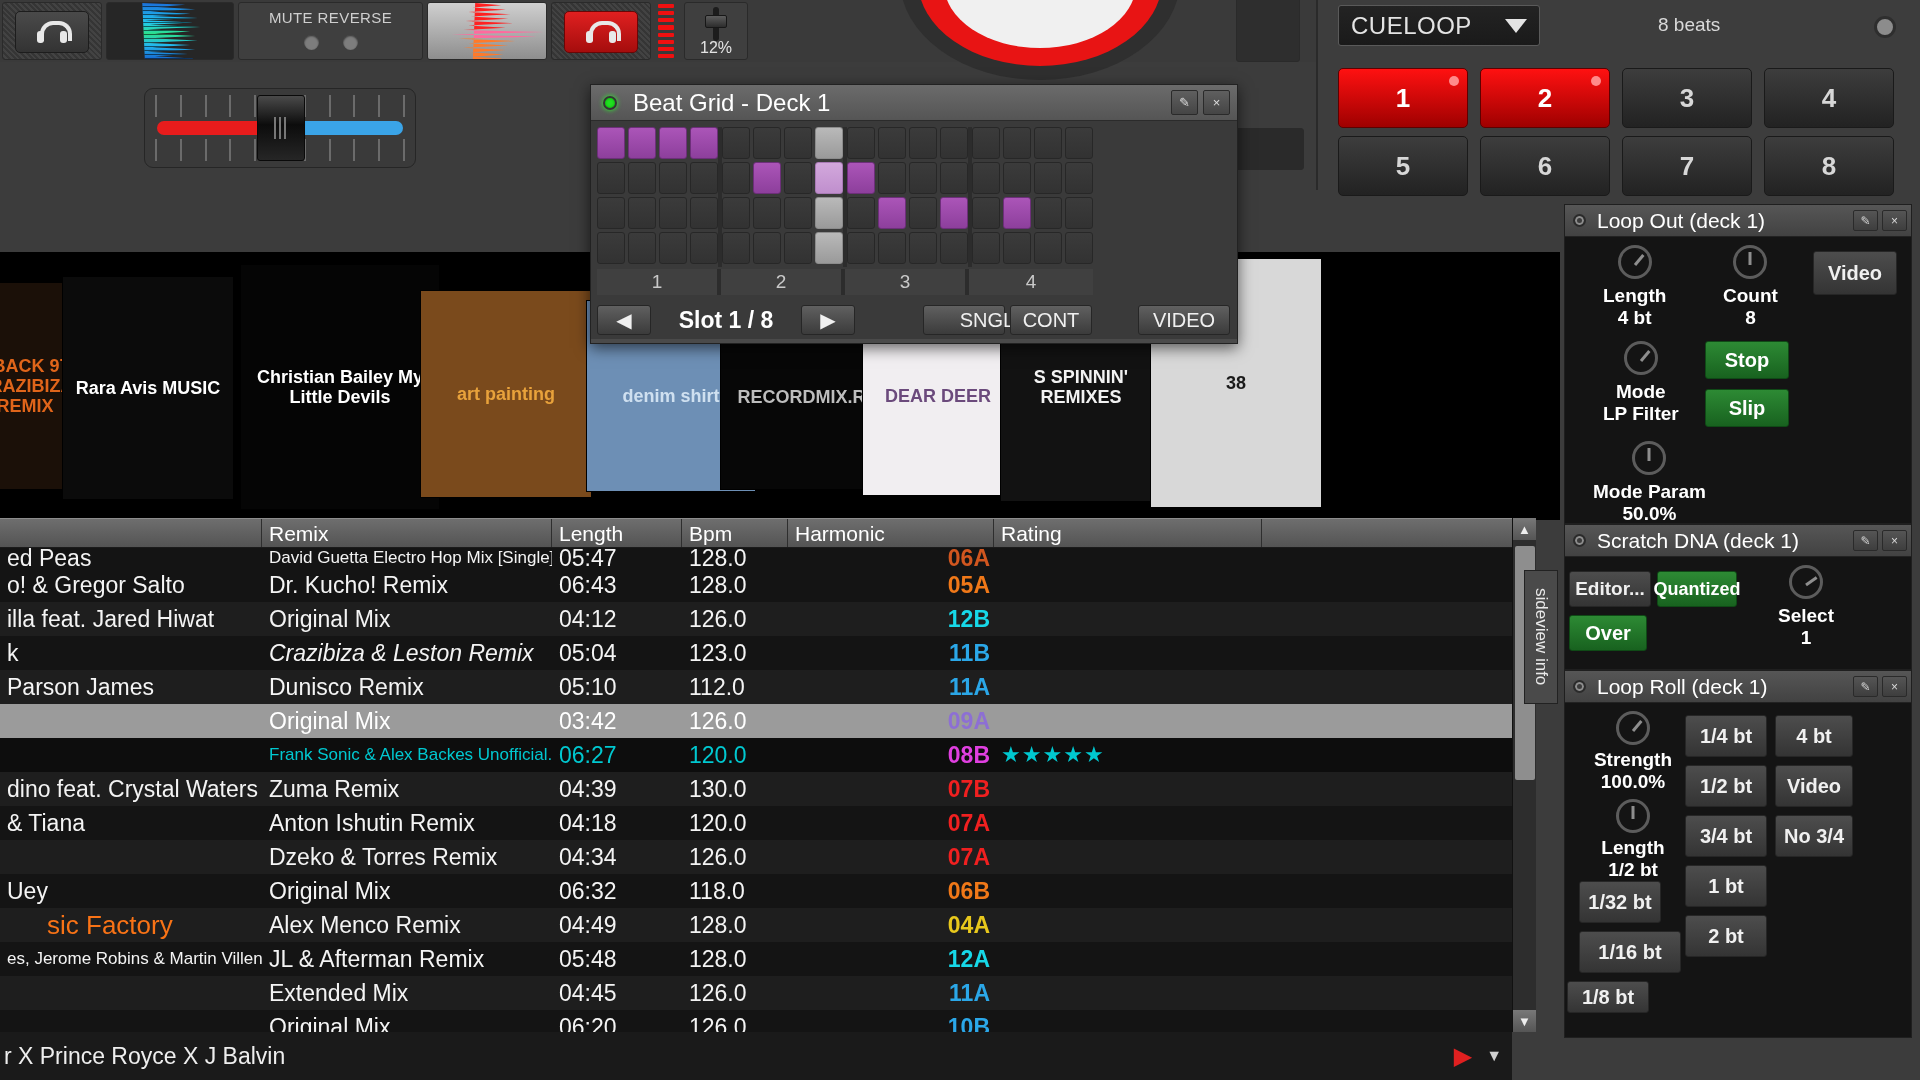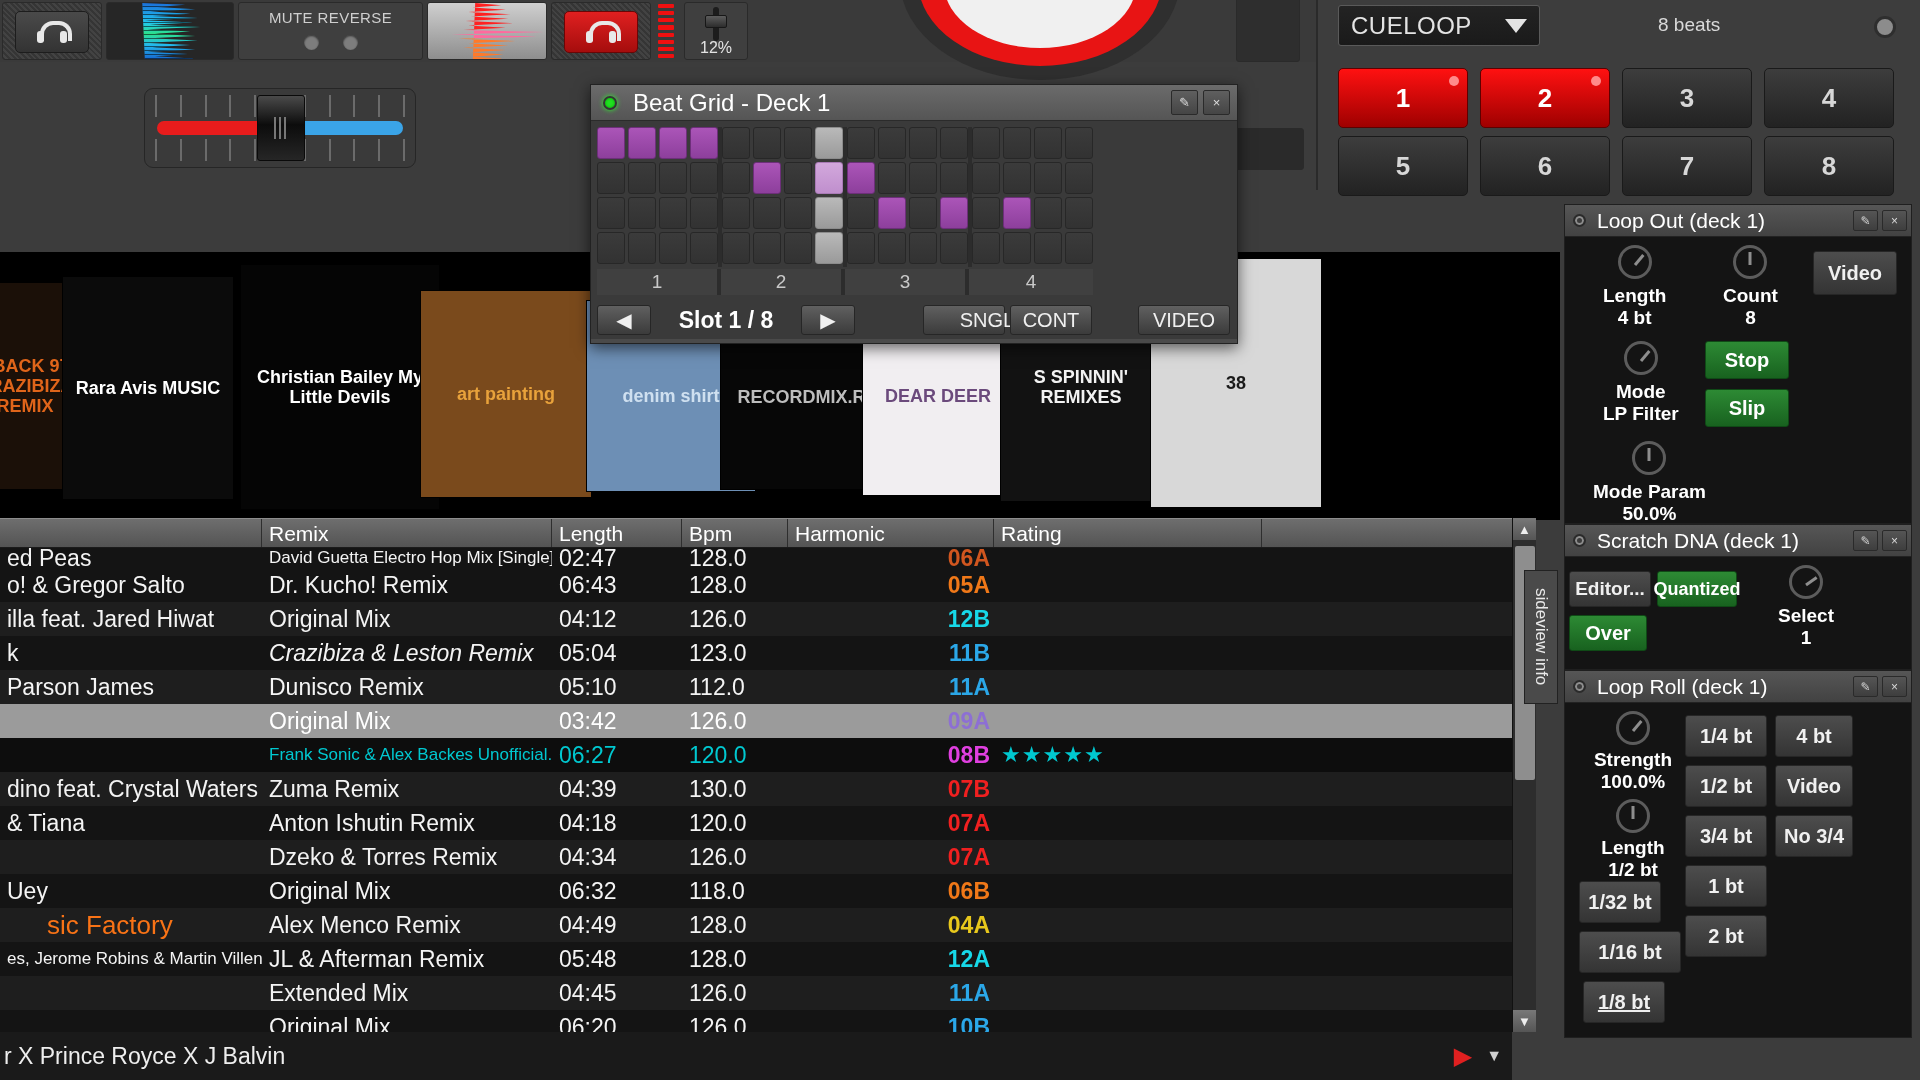--- a/index.html
+++ b/index.html
@@ -358,21 +358,21 @@
         <div class="th" style="width: 290px;">Remix</div>
         <div class="th" style="width: 130px;">Length</div>
         <div class="th" style="width: 106px;">Bpm</div>
         <div class="th" style="width: 206px;">Harmonic</div>
         <div class="th" style="width: 268px;">Rating</div>
       </div>
     <div id="tbody">
         <div class="row even" style="height: 20px; overflow: hidden;">
           <div class="cell" style="width: 262px; color: rgb(244, 244, 244); font-size: 23px;">ed Peas</div>
           <div class="cell" style="width: 290px; color: rgb(244, 244, 244); font-size: 17px;">David Guetta Electro Hop Mix [Single]</div>
-          <div class="cell" style="width: 130px; color: rgb(244, 244, 244);">02:47</div>
+          <div class="cell" style="width: 130px; color: rgb(244, 244, 244);">05:47</div>
           <div class="cell" style="width: 106px; color: rgb(244, 244, 244);">128.0</div>
           <div class="cell" style="width: 206px; color: rgb(209, 86, 31); font-weight: bold; text-align: right; padding-right: 4px; padding-left: 0px;">06A</div>
           <div class="cell stars" style="width: 268px;"></div>
         </div>
         <div class="row even">
           <div class="cell" style="width: 262px; color: rgb(244, 244, 244); font-size: 23px;">o! &amp; Gregor Salto</div>
           <div class="cell" style="width: 290px; color: rgb(244, 244, 244); font-size: 23px;">Dr. Kucho! Remix</div>
           <div class="cell" style="width: 130px; color: rgb(244, 244, 244);">06:43</div>
           <div class="cell" style="width: 106px; color: rgb(244, 244, 244);">128.0</div>
           <div class="cell" style="width: 206px; color: rgb(240, 120, 24); font-weight: bold; text-align: right; padding-right: 4px; padding-left: 0px;">05A</div>
@@ -728,17 +728,17 @@
       <div class="dbtn" style="position:absolute;left:210px;top:12px;width:78px;height:42px;">4 bt</div>
       <div class="dbtn" style="position:absolute;left:120px;top:62px;width:82px;height:42px;">1/2 bt</div>
       <div class="dbtn" style="position:absolute;left:210px;top:62px;width:78px;height:42px;">Video</div>
       <div class="dbtn" style="position:absolute;left:120px;top:112px;width:82px;height:42px;">3/4 bt</div>
       <div class="dbtn" style="position:absolute;left:210px;top:112px;width:78px;height:42px;">No 3/4</div>
       <div class="dbtn" style="position:absolute;left:120px;top:162px;width:82px;height:42px;">1 bt</div>
       <div class="dbtn" style="position:absolute;left:120px;top:212px;width:82px;height:42px;">2 bt</div>
 
       <div class="dbtn" style="position:absolute;left:14px;top:178px;width:82px;height:42px;">1/32 bt</div>
       <div class="dbtn" style="position:absolute;left:14px;top:228px;width:102px;height:42px;">1/16 bt</div>
-      <div class="dbtn" style="position:absolute;left:18px;top:278px;width:82px;height:42px;text-decoration:underline;">1/8 bt</div>
+      <div class="dbtn" style="position:absolute;left:2px;top:278px;width:82px;height:32px;">1/8 bt</div>
     </div>
   </div>
 
 </div>
 
 </body></html>

